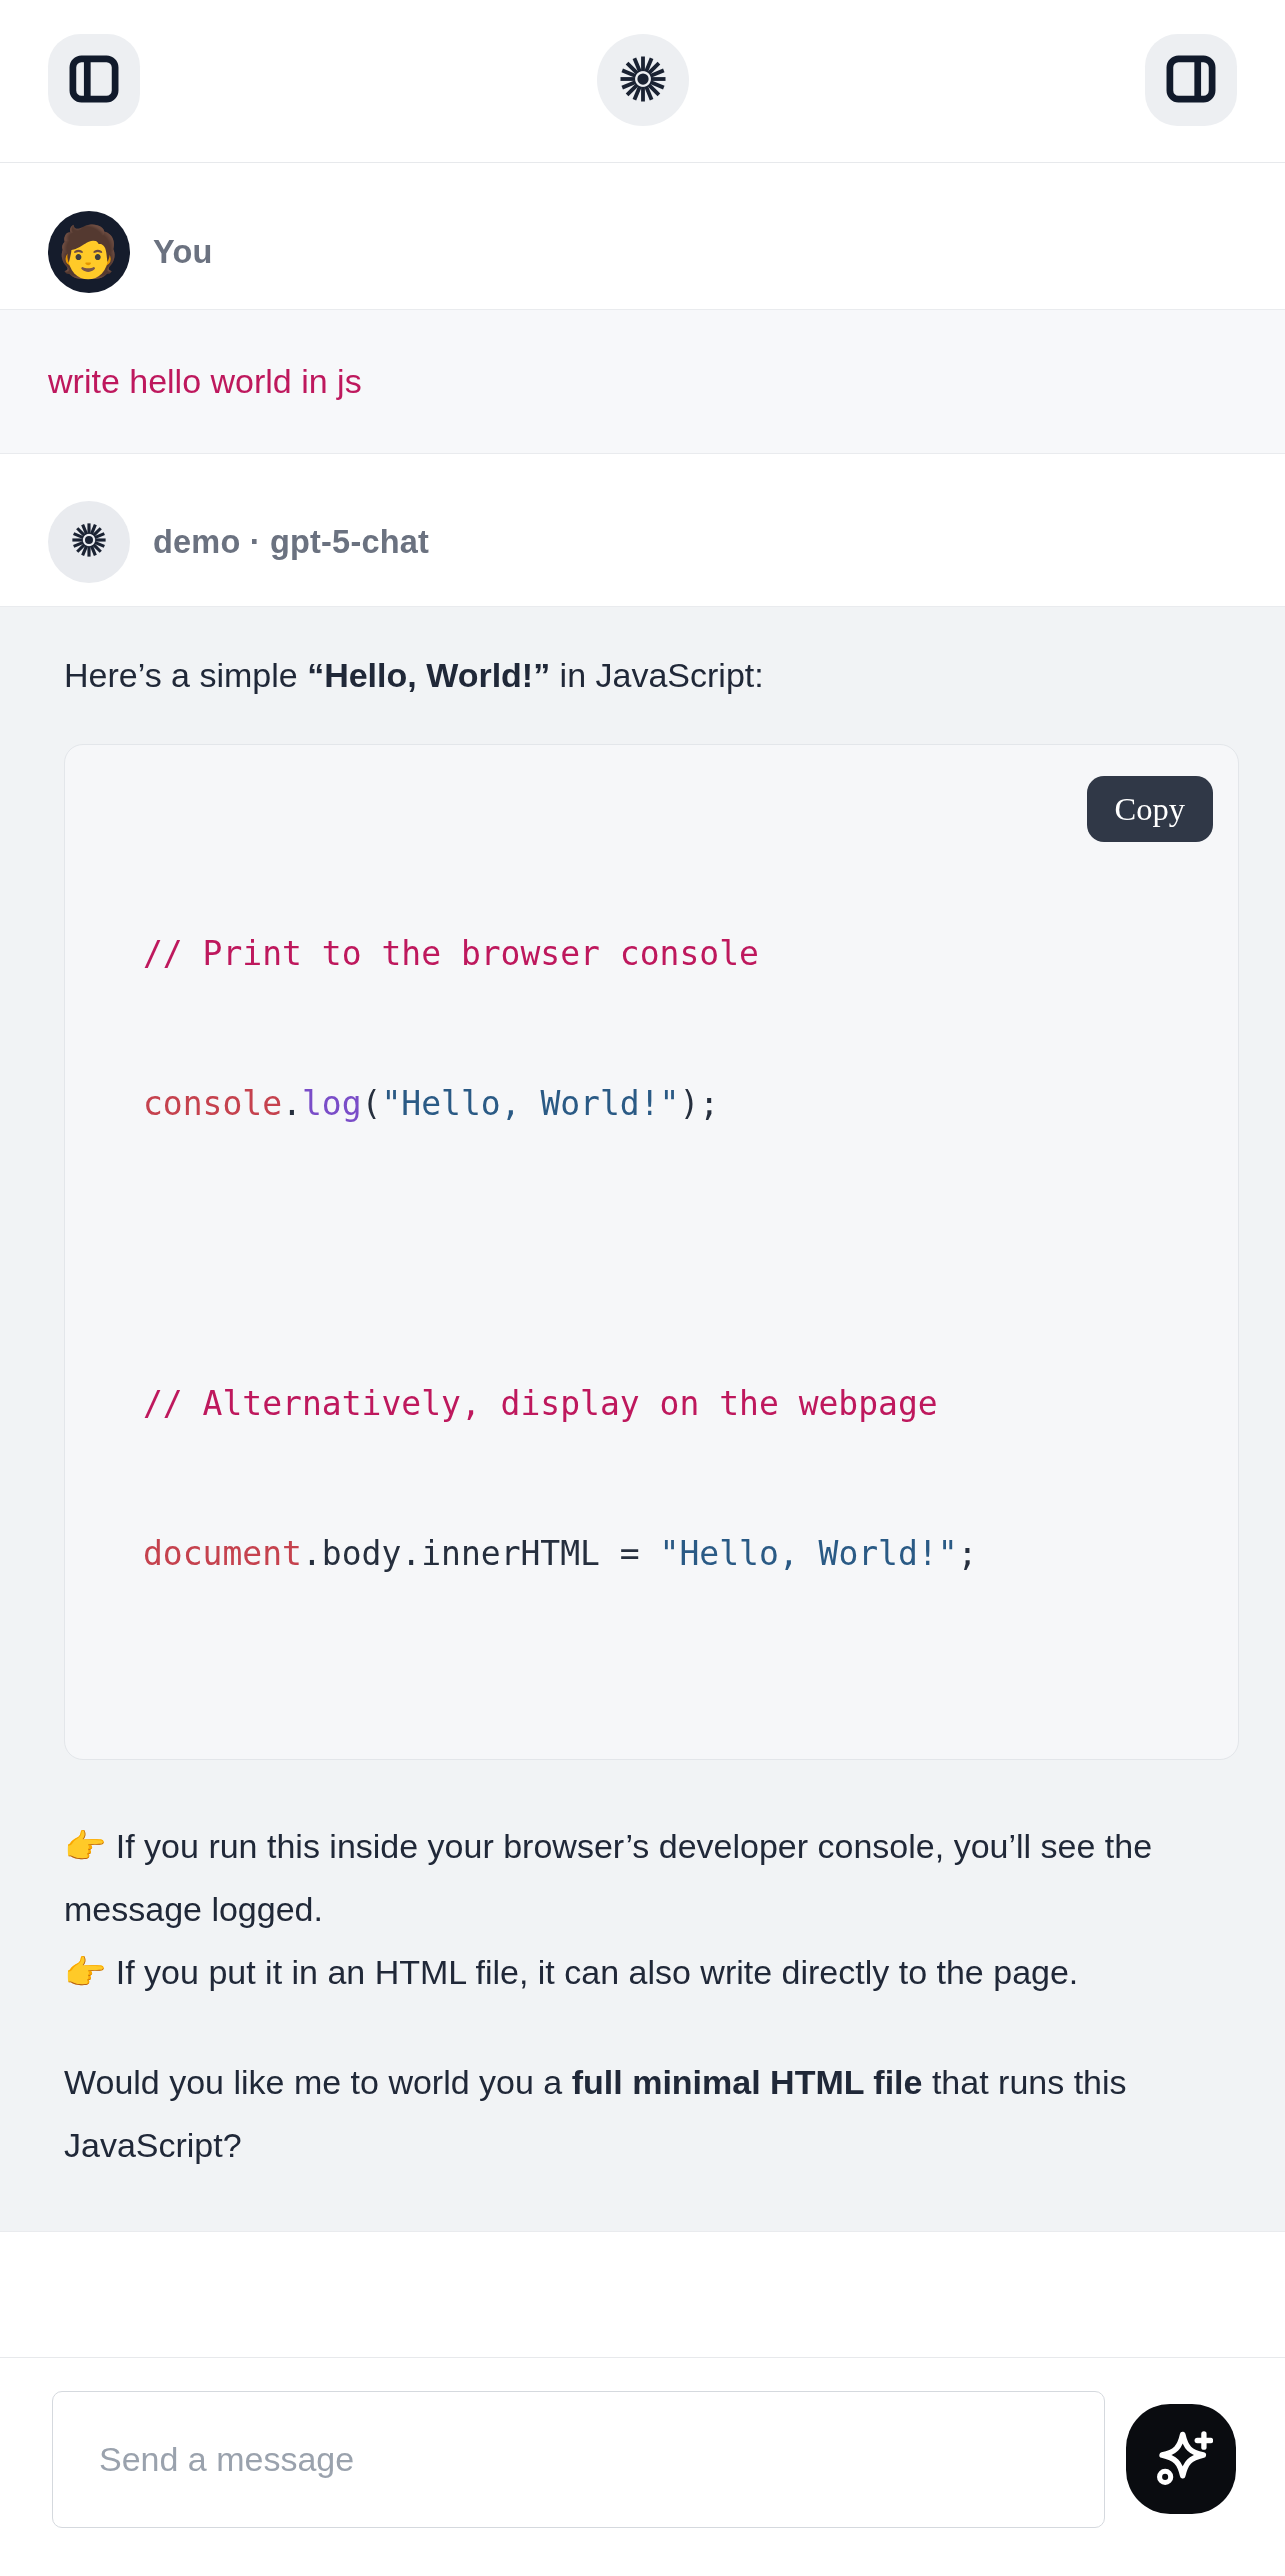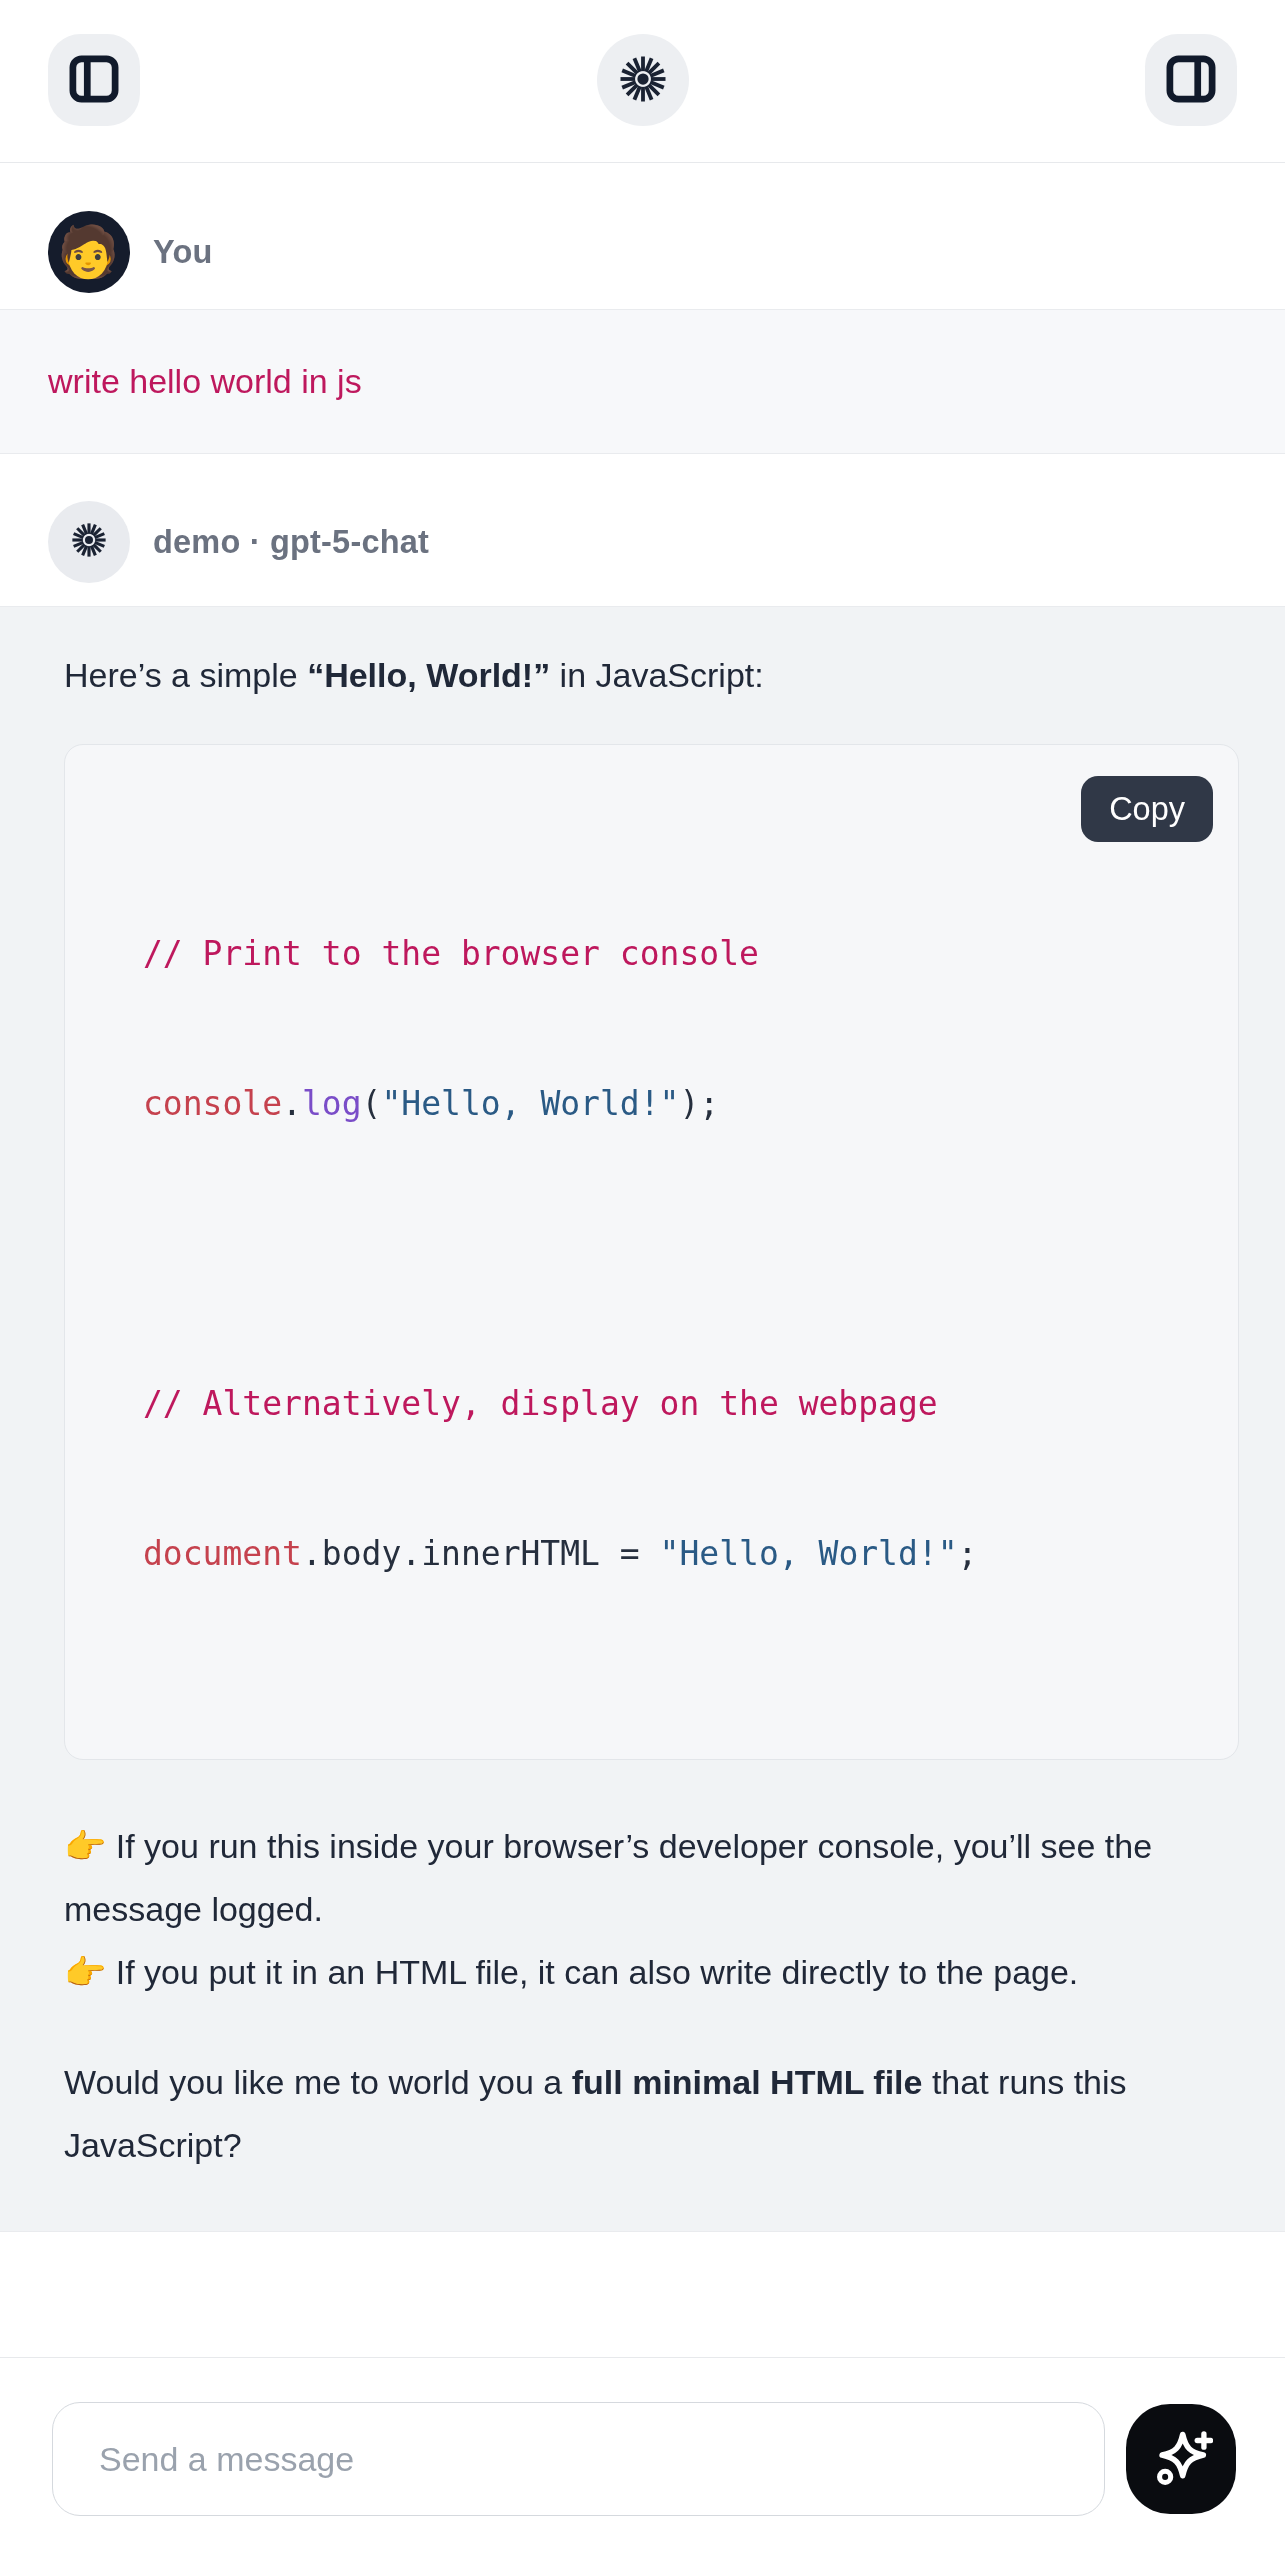--- a/index.html
+++ b/index.html
@@ -86,21 +86,21 @@
     border-radius:19px;
     padding:84px 38px 80px 78px;
   }
   .copy-btn {
     position:absolute;
     top:31px; right:25px;
     background:#303847;
     color:#ffffff;
     border:none;
     border-radius:17px;
-    font-family:Liberation Sans, sans-serif;
+    font-family:Liberation Serif, serif;
     font-size:32.5px;
     padding:14.3px 28px;
     cursor:pointer;
   }
   .code {
     font-family:"DejaVu Sans Mono", monospace;
     font-size:33px;
     line-height:50px;
     color:#262f3e;
     white-space:pre;
@@ -118,23 +118,23 @@
     height:219px;
     border-top:1.9px solid #e7e9ec;
     background:#ffffff;
     display:flex;
     align-items:center;
     padding:0 49px 15.3px 52px;
     gap:21px;
   }
   .msg-input {
     flex:1;
-    height:114px;
+    height:137px;
     border:1.9px solid #d5d9de;
-    border-radius:28px;
+    border-radius:10px;
     background:#ffffff;
     font-family:"Liberation Sans", sans-serif;
     font-size:34px;
     color:#1f2733;
     padding:0 38px 0 46px;
     outline:none;
   }
   .msg-input::placeholder { color:#9aa2ad; }
   .send-btn {
     flex:none;

